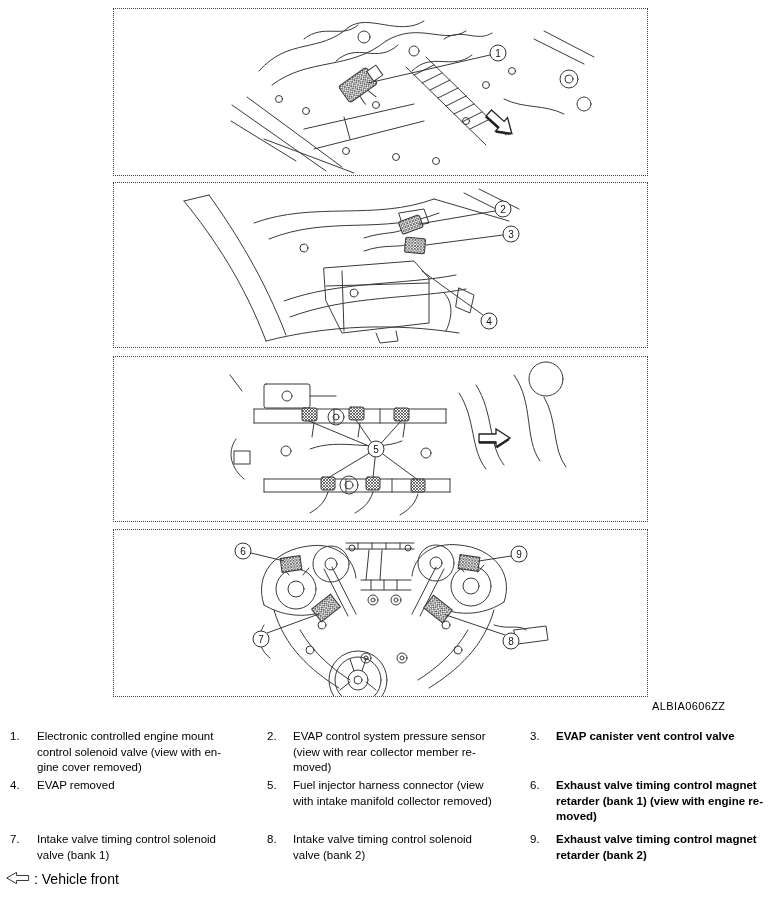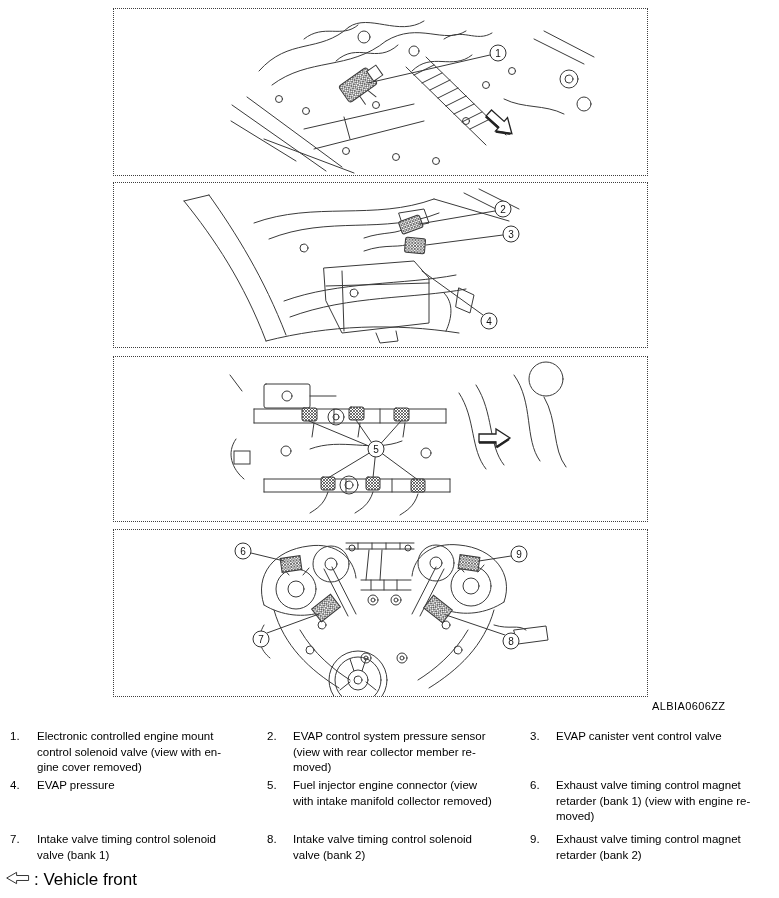--- a/index.html
+++ b/index.html
@@ -7,24 +7,24 @@
         font-family:"Liberation Sans",sans-serif;color:#000;}
   .panel{position:absolute;left:113px;width:535px;background:#fff;
          border:1px dotted #3f3f3f;box-sizing:border-box;overflow:hidden;}
   .panel svg{display:block;}
   .cnum{font-family:"Liberation Sans",sans-serif;font-size:10px;fill:#111;text-anchor:middle;stroke:none;}
   .figcode{position:absolute;left:652px;top:700px;font-size:11px;letter-spacing:.4px;color:#000;}
   .legend-num{position:absolute;font-size:11.5px;line-height:15.5px;}
   .legend-text{position:absolute;font-size:11.5px;line-height:15.5px;white-space:pre-line;}
   .c1n{left:10px;}  .c1t{left:37px;width:224px;}
   .c2n{left:267px;} .c2t{left:293px;width:230px;}
-  .c3n{left:530px;} .c3t{left:556px;width:218px;}
+  .c3n{left:530px;} .c3t{left:556px;width:218px;font-weight:bold;}
   .r1{top:729px;} .r2{top:778px;} .r3{top:832px;}
   .vfront{position:absolute;left:6px;top:870px;}
-  .vfront-label{position:absolute;left:34px;top:872px;font-size:17px;line-height:15px;}
+  .vfront-label{position:absolute;left:34px;top:872px;font-size:14px;line-height:15px;}
 </style>
 </head>
 <body>
 
 <div class="page">
 
   <div class="panel" style="top:8px;height:168px;">
     <svg width="533" height="166" viewBox="0 0 533 166">
       <defs>
         <pattern id="h1" width="3" height="3" patternUnits="userSpaceOnUse">
@@ -323,23 +323,23 @@
 control solenoid valve (view with en-
 gine cover removed)</div>
     <span class="legend-num r1 c2n">2.</span>
     <div class="legend-text r1 c2t">EVAP control system pressure sensor
 (view with rear collector member re-
 moved)</div>
     <span class="legend-num r1 c3n">3.</span>
     <div class="legend-text r1 c3t">EVAP canister vent control valve</div>
 
     <span class="legend-num r2 c1n">4.</span>
-    <div class="legend-text r2 c1t">EVAP pressure</div>
+    <div class="legend-text r2 c1t">EVAP removed</div>
     <span class="legend-num r2 c2n">5.</span>
-    <div class="legend-text r2 c2t">Fuel injector engine connector (view
+    <div class="legend-text r2 c2t">Fuel injector harness connector (view
 with intake manifold collector removed)</div>
     <span class="legend-num r2 c3n">6.</span>
     <div class="legend-text r2 c3t">Exhaust valve timing control magnet
 retarder (bank 1) (view with engine re-
 moved)</div>
 
     <span class="legend-num r3 c1n">7.</span>
     <div class="legend-text r3 c1t">Intake valve timing control solenoid
 valve (bank 1)</div>
     <span class="legend-num r3 c2n">8.</span>

